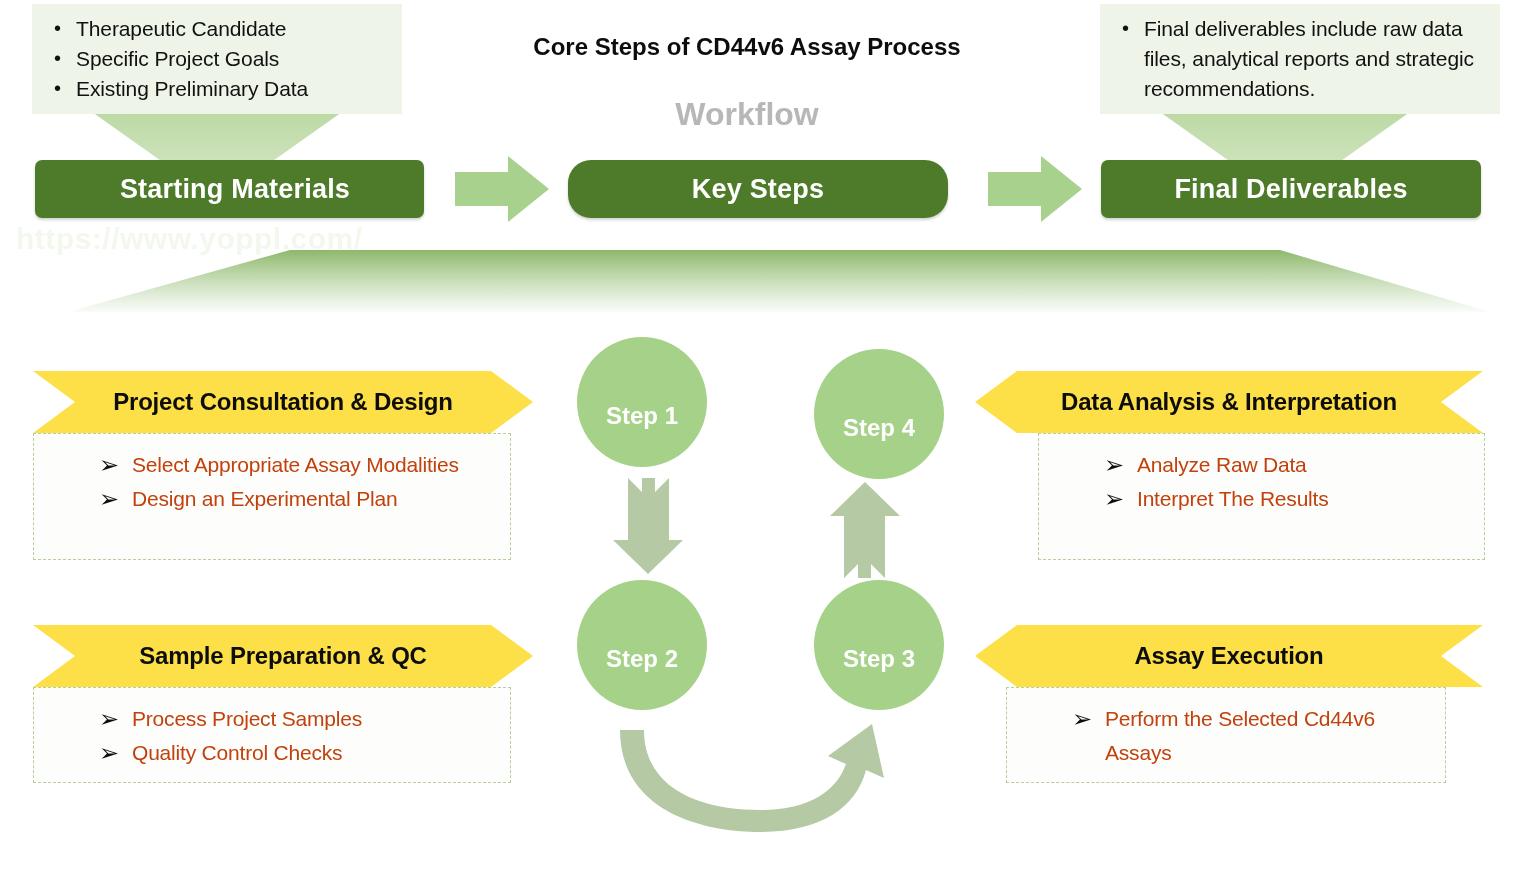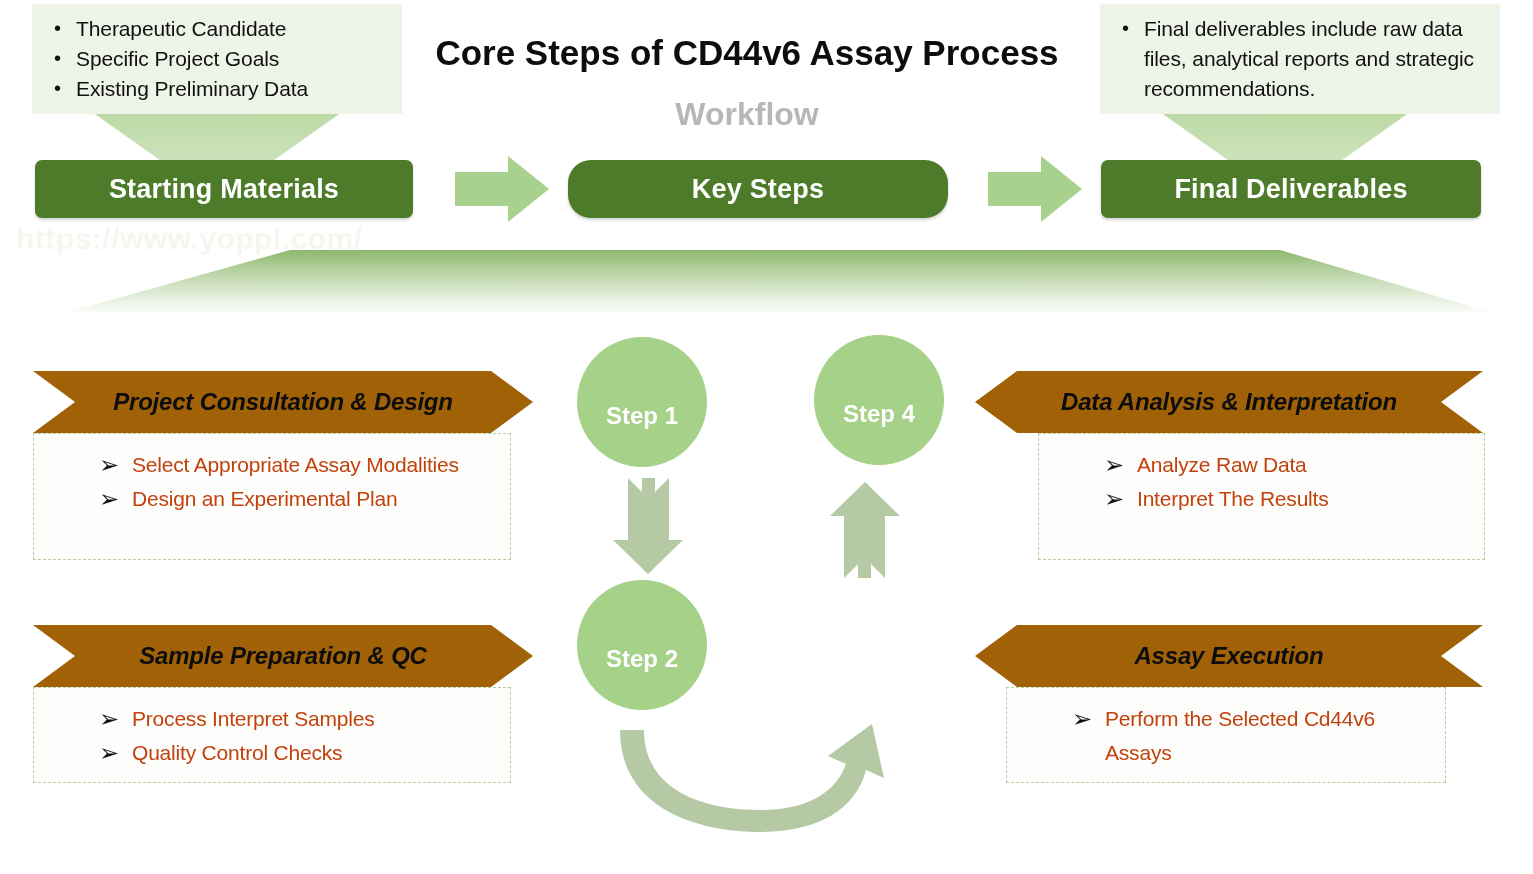--- a/index.html
+++ b/index.html
@@ -68,43 +68,42 @@
     font-size: 30px;
     font-weight: bold;
     color: #f3f8ef;
     letter-spacing: 0.5px;
     white-space: nowrap;
   }
 
   
   .main-title {
     position: absolute;
-    font-size: 35px;
+    font-size: 24px;
     font-weight: bold;
     color: #0d0d0d;
     text-align: center;
     white-space: nowrap;
   }
   .sub-title {
     position: absolute;
     font-size: 32px;
     font-weight: bold;
     color: #b7b7b7;
     text-align: center;
     white-space: nowrap;
   }
 
   
   .chev {
     position: absolute;
-    background: #a16207;
+    background: #fde047;
     display: flex;
     align-items: center;
     justify-content: center;
-    font-style: italic;
   }
   .chev-right {
     clip-path: polygon(0 0, calc(100% - 42px) 0, 100% 50%, calc(100% - 42px) 100%, 0 100%, 42px 50%);
   }
   .chev-left {
     clip-path: polygon(42px 0, 100% 0, calc(100% - 42px) 50%, 100% 100%, 42px 100%, 0 50%);
   }
   .chev-label {
     font-size: 24px;
     font-weight: bold;
@@ -215,21 +214,21 @@
 
   <div class="callout" style="left:1100px; top:4px; width:400px; height:110px;">
     <ul>
       <li>Final deliverables include raw data files, analytical reports and strategic recommendations.</li>
     </ul>
   </div>
 
   <div class="main-title" style="left:412px; top:33px; width:670px;">Core Steps of CD44v6 Assay Process</div>
   <div class="sub-title" style="left:412px; top:96px; width:670px;">Workflow</div>
 
-  <div class="topbar" style="left:35px; top:160px; width:378px; height:58px;">
+  <div class="topbar" style="left:35px; top:160px; width:378px; height:58px;padding-left:11px;">
     <span>Starting Materials</span>
   </div>
   <div class="topbar" style="left:568px; top:160px; width:380px; height:58px;border-radius:23px;">
     <span>Key Steps</span>
   </div>
   <div class="topbar" style="left:1101px; top:160px; width:380px; height:58px;">
     <span>Final Deliverables</span>
   </div>
 
   <div class="chev chev-right" style="left:33px; top:371px; width:500px; height:62px;">
@@ -250,37 +249,40 @@
       <li>Analyze Raw Data</li>
       <li>Interpret The Results</li>
     </ul>
   </div>
 
   <div class="chev chev-right" style="left:33px; top:625px; width:500px; height:62px;justify-content:center;">
     <span class="chev-label">Sample Preparation &amp; QC</span>
   </div>
   <div class="detail" style="left:33px; top:687px; width:478px; height:96px;">
     <ul>
-      <li>Process Interpret Samples</li>
+      <li>Process Project Samples</li>
       <li>Quality Control Checks</li>
     </ul>
   </div>
 
   <div class="chev chev-left" style="left:975px; top:625px; width:508px; height:62px;">
     <span class="chev-label">Assay Execution</span>
   </div>
   <div class="detail" style="left:1006px; top:687px; width:440px; height:96px;">
     <ul>
       <li>Perform the Selected Cd44v6 Assays</li>
     </ul>
   </div>
 
   <div class="circle" style="left:577px; top:337px; width:130px; height:130px;">
     <span>Step 1</span>
   </div>
-  <div class="circle" style="left:814px; top:335px; width:130px; height:130px;">
+  <div class="circle" style="left:814px; top:349px; width:130px; height:130px;">
     <span>Step 4</span>
   </div>
   <div class="circle" style="left:577px; top:580px; width:130px; height:130px;">
     <span>Step 2</span>
   </div>
+  <div class="circle" style="left:814px; top:580px; width:130px; height:130px;">
+    <span>Step 3</span>
+  </div>
 
 </div>
 
 </body></html>

